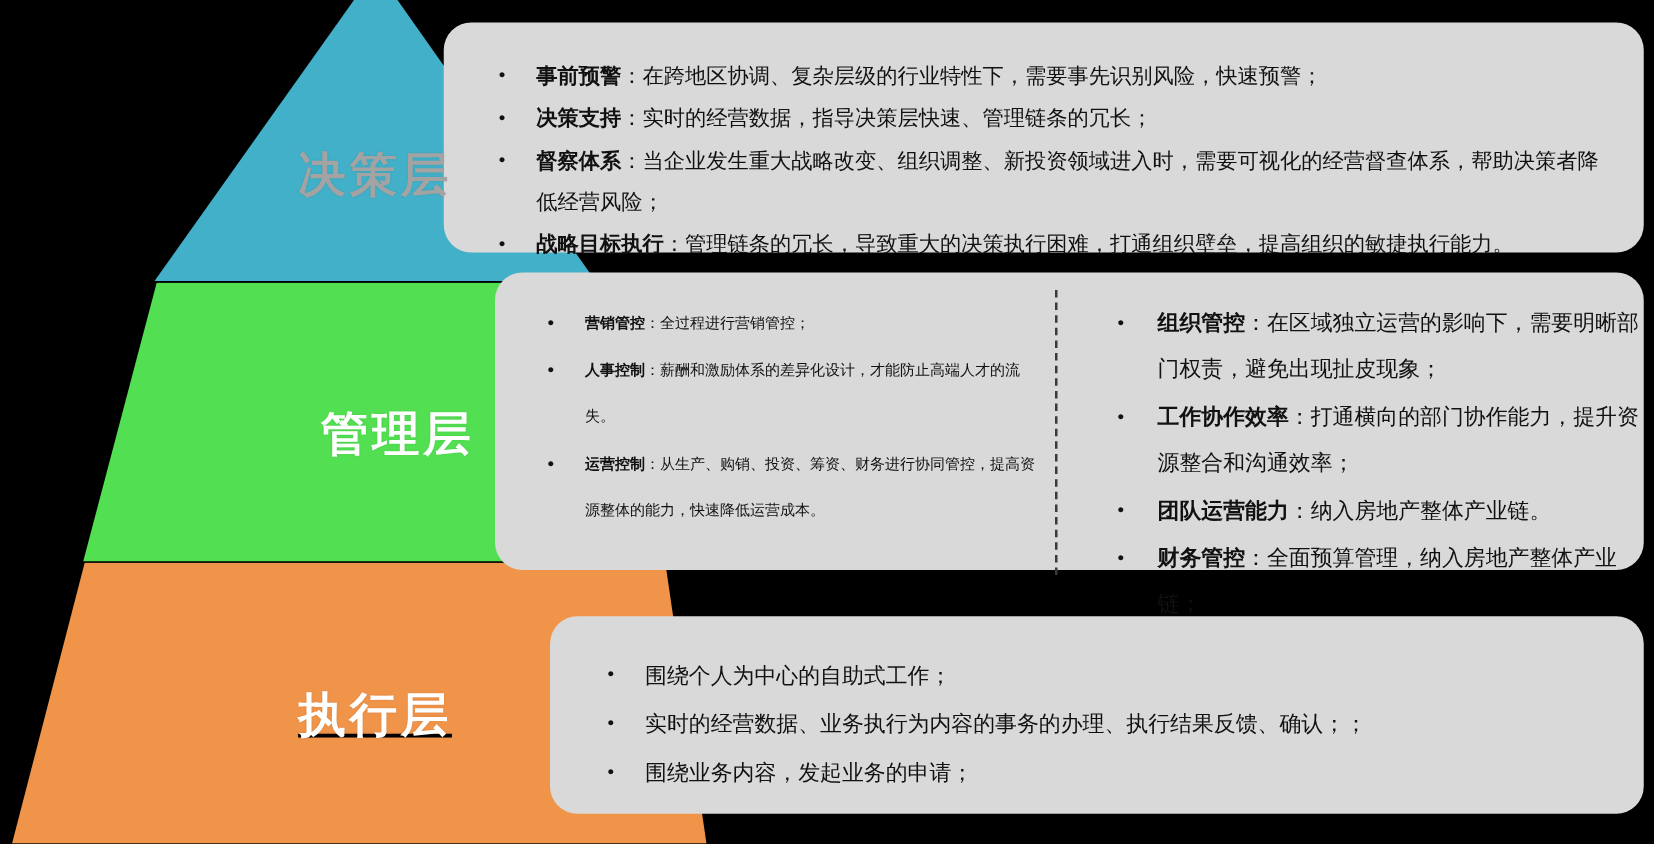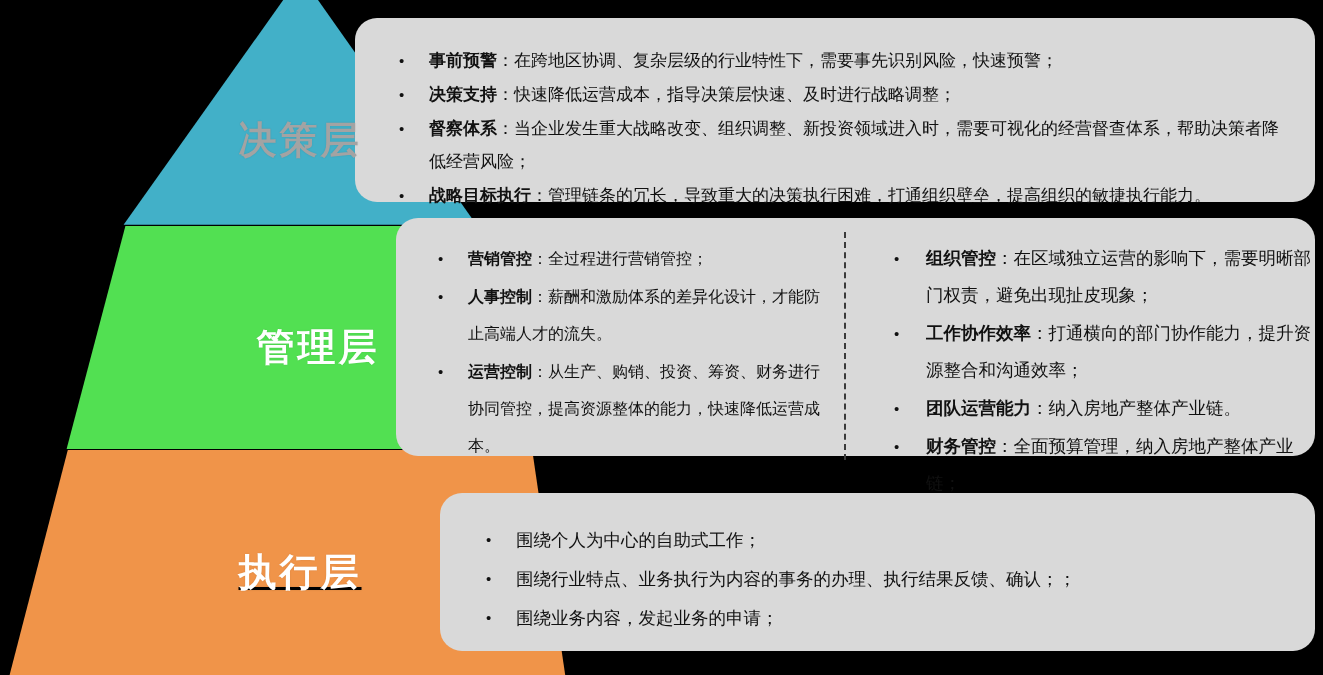--- a/index.html
+++ b/index.html
@@ -59,21 +59,21 @@
 
   
   #panel-decision ul.bullets>li{font-size:17px;line-height:33px;padding-left:44px;}
   #panel-decision ul.bullets>li:before{left:14px;line-height:33px;}
 
   
   .cols{display:flex;height:100%;}
   .col{flex:0 0 auto;}
   .col-left{width:434px;}
   .col-right{width:455px;padding-left:28px;}
-  .col-left ul.bullets>li{padding-left:46px;line-height:37px;font-size:16px;}
+  .col-left ul.bullets>li{padding-left:46px;line-height:37px;font-size:12px;}
   .col-left ul.bullets>li:before{left:16px;line-height:37px;}
   .col-right ul.bullets>li{padding-left:40px;line-height:37px;font-size:17.5px;}
   .col-right ul.bullets>li:before{left:8px;line-height:37px;}
   .divider{
     width:0;border-left:2px dashed #3a3a3a;height:228px;margin-top:4px;
     flex:0 0 auto;
   }
   #panel-execute ul.bullets>li{padding-left:36px;line-height:38px;font-size:17.5px;}
   #panel-execute ul.bullets>li:before{left:6px;line-height:38px;}
 </style>
@@ -99,21 +99,21 @@
       <span class="tier-label" style="color: rgb(255, 255, 255);">执行层</span>
     </div>
   </div>
 
   <div class="panel" id="panel-decision" style="background: rgb(217, 217, 217); color: rgb(17, 17, 17);">
     <ul class="bullets">
       <li>
         <span class="k">事前预警</span><span>：</span><span>在跨地区协调、复杂层级的行业特性下，需要事先识别风险，快速预警；</span>
       </li>
       <li>
-        <span class="k">决策支持</span><span>：</span><span>快速降低运营成本，指导决策层快速、及时进行战略调整；</span>
+        <span class="k">决策支持</span><span>：</span><span>实时的经营数据，指导决策层快速、管理链条的冗长；</span>
       </li>
       <li>
         <span class="k">督察体系</span><span>：</span><span>当企业发生重大战略改变、组织调整、新投资领域进入时，需要可视化的经营督查体系，帮助决策者降低经营风险；</span>
       </li>
       <li>
         <span class="k">战略目标执行</span><span>：</span><span>管理链条的冗长，导致重大的决策执行困难，打通组织壁垒，提高组织的敏捷执行能力。</span>
       </li>
     </ul>
   </div>
 
@@ -155,21 +155,21 @@
 
     </div>
   </div>
 
   <div class="panel" id="panel-execute" style="background: rgb(217, 217, 217); color: rgb(17, 17, 17);">
     <ul class="bullets">
       <li>
         <span class="k"></span><span></span><span>围绕个人为中心的自助式工作；</span>
       </li>
       <li>
-        <span class="k"></span><span></span><span>围绕行业特点、业务执行为内容的事务的办理、执行结果反馈、确认；；</span>
+        <span class="k"></span><span></span><span>实时的经营数据、业务执行为内容的事务的办理、执行结果反馈、确认；；</span>
       </li>
       <li>
         <span class="k"></span><span></span><span>围绕业务内容，发起业务的申请；</span>
       </li>
     </ul>
   </div>
 
 </div>
 
 </body></html>

